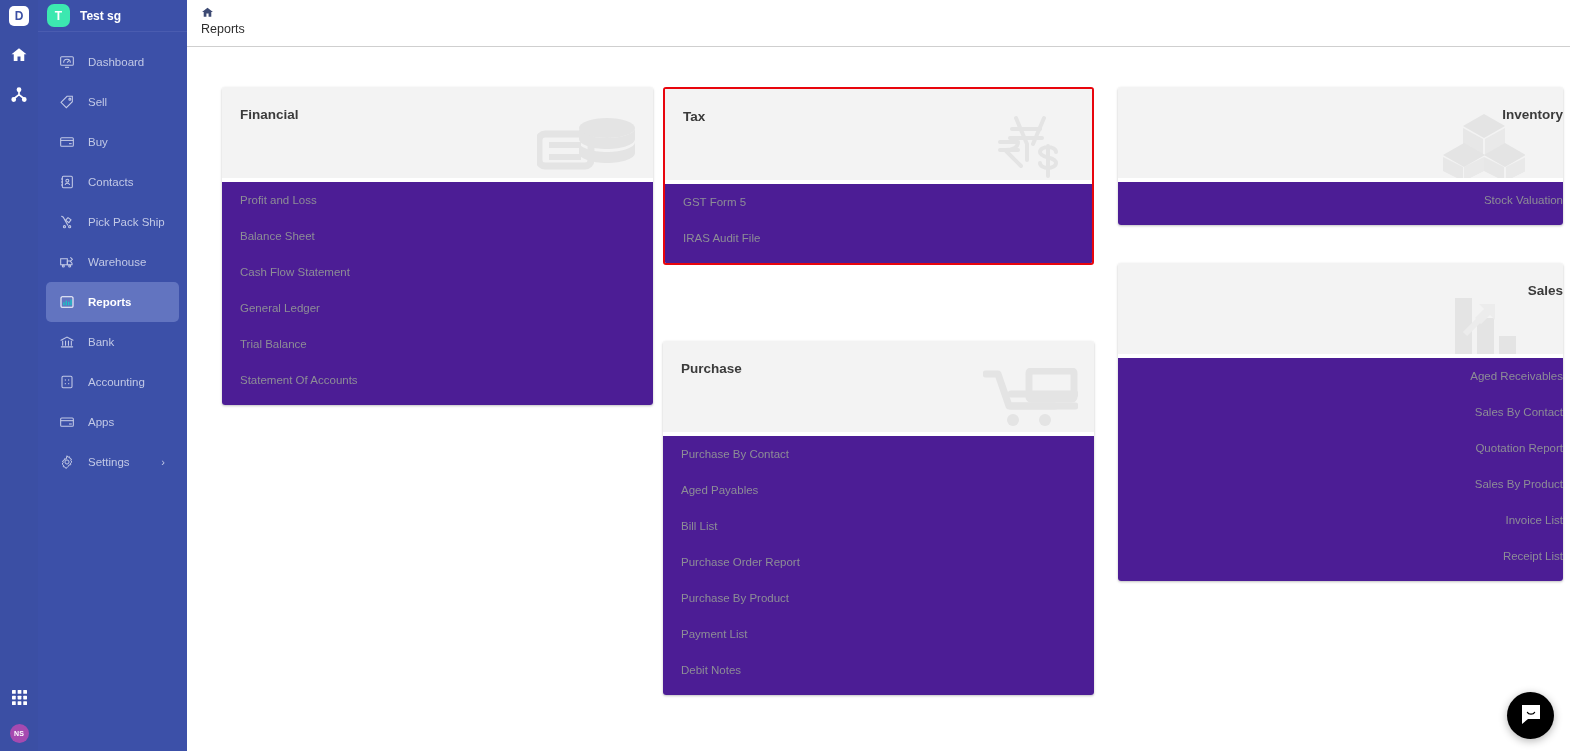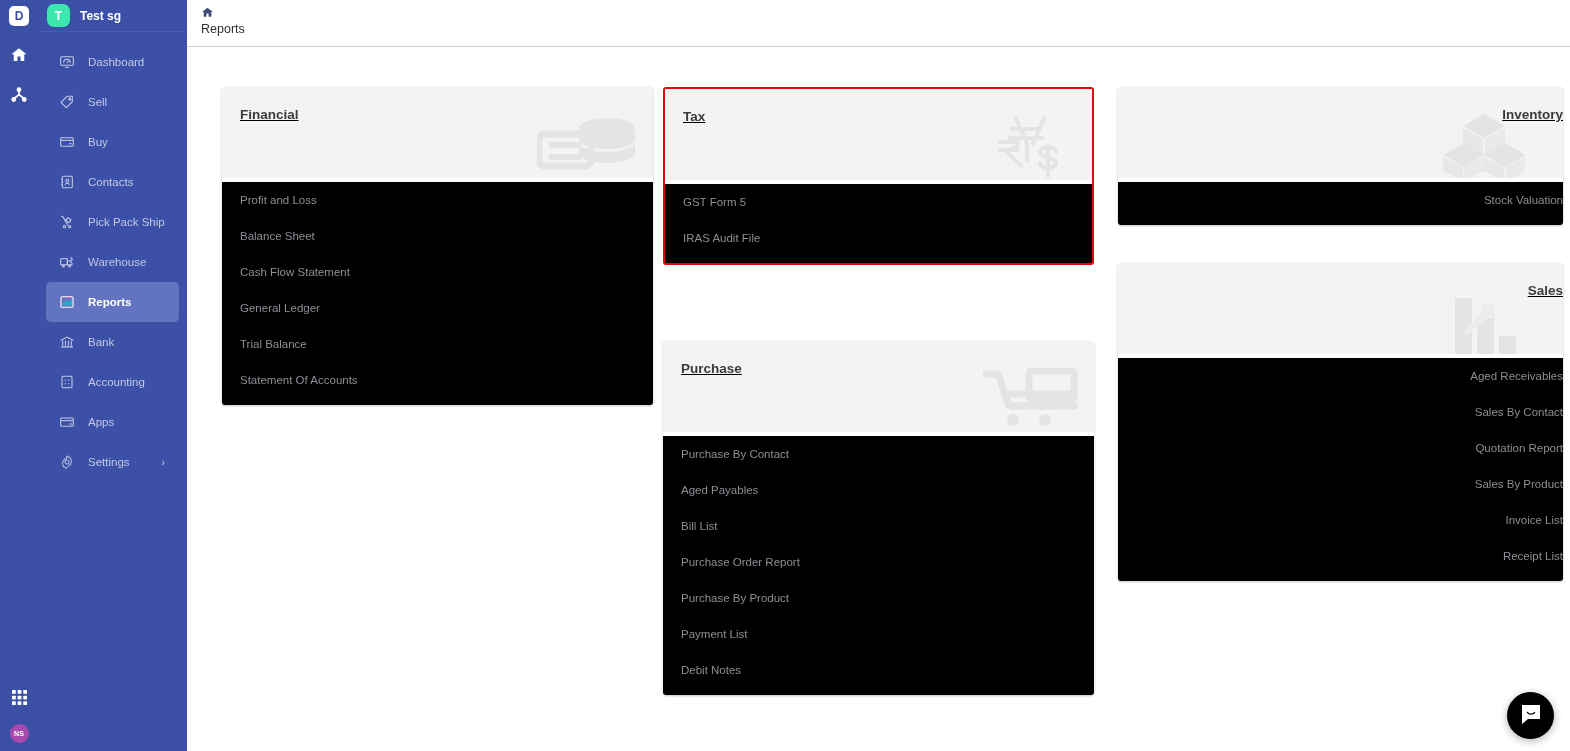--- a/index.html
+++ b/index.html
@@ -103,37 +103,36 @@
   .col-2 { width: 455px; padding-left: 21px; gap: 40px; }
   .col-3 { width: 455px; padding-left: 21px; text-align: right; }
 
   .card {
     background: #ffffff;
     border-radius: 3px;
     box-shadow: 0 1px 3px rgba(0,0,0,.16), 0 1px 2px rgba(0,0,0,.10);
     overflow: hidden;
     width: 431px;
     margin-bottom: 28px;
-    text-decoration: underline;
   }
   .card.highlight { border: 2px solid #e8050d; box-shadow: none; }
 
   .card-head {
     height: 91px; background: #f3f3f3;
     position: relative; padding: 20px 0 0 18px;
   }
   .card-title { font-size: 13.5px; font-weight: bold; color: #3b3b3b; }
   .card-wm {
     position: absolute; right: 16px; bottom: 2px;
     opacity: 1; pointer-events: none;
     color: #e4e4e4;
   }
   .card-wm svg { display: block; }
 
-  .card-body { padding: 0 0 7px 0; background: #000000; }
+  .card-body { padding: 0 0 7px 0; background: #4c1d95; }
   .report-link {
     display: block; padding: 0 0 0 18px;
     height: 36px; line-height: 36px;
     font-size: 11.5px; color: #8d8d96;
     text-decoration: none; cursor: pointer;
   }
   .report-link:first-child { margin-top: 4px; }
 
   
   .chat {

